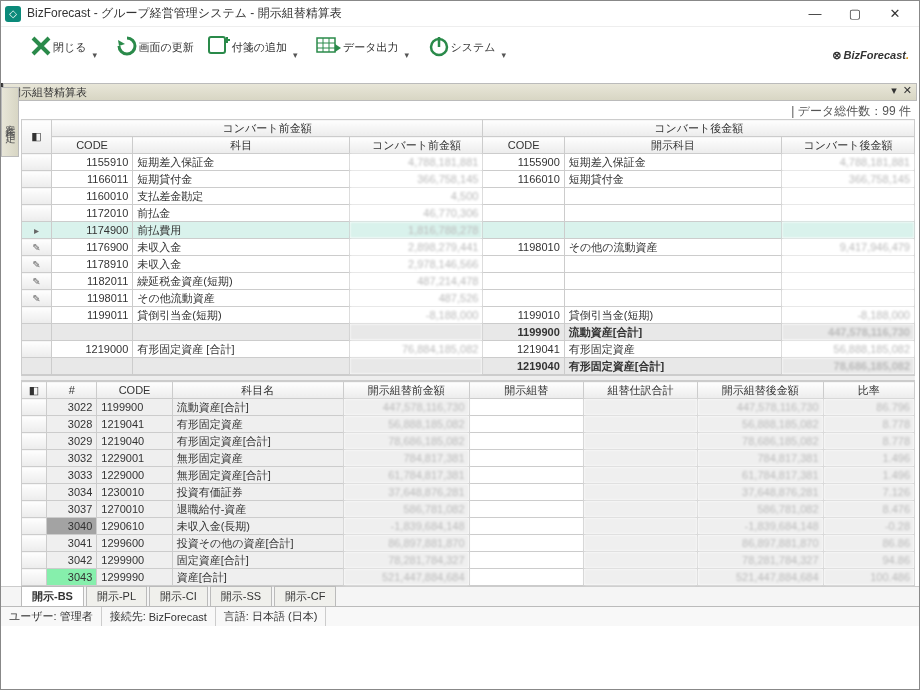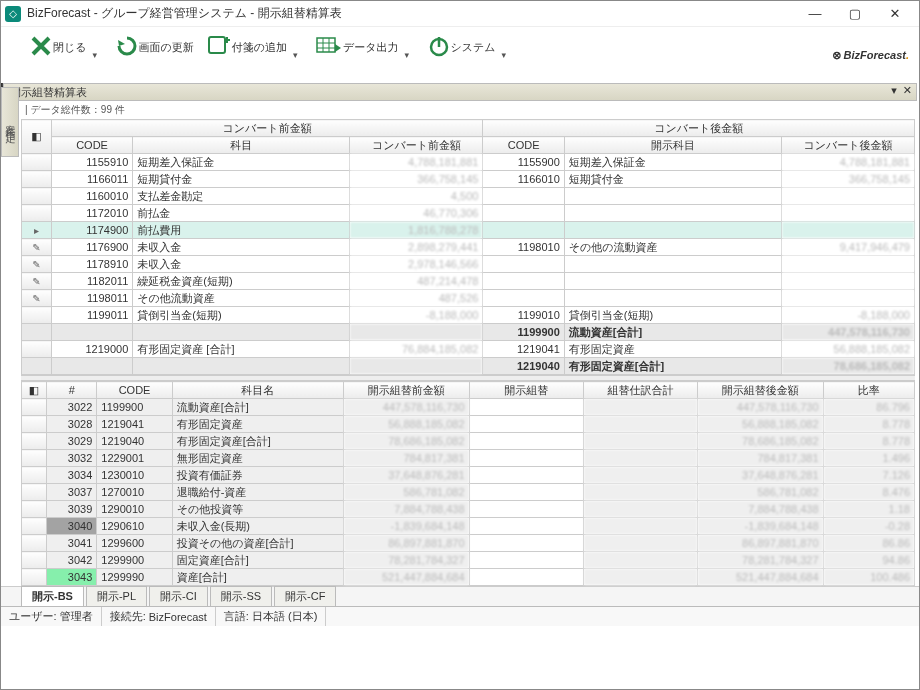--- a/index.html
+++ b/index.html
@@ -12,21 +12,21 @@
 .toolbar{height:56px;display:flex;align-items:flex-start;padding:4px 6px;background:#fff;position:relative}
 .toolbar .tbtn{display:flex;flex-direction:row;align-items:center;margin-right:4px;padding:2px 4px}
 .toolbar .tbtn .ticon{height:26px;display:flex;align-items:center;justify-content:center}
 .toolbar .tbtn .tlbl{font-size:11px;margin-top:2px}
 .toolbar .dd{width:10px;margin-left:-2px;margin-right:8px;align-self:center;font-size:9px;color:#555}
 .brand{position:absolute;right:10px;top:14px;font-size:20px;font-weight:bold;color:#0b8a7a;font-style:italic}
 .brand .bx{font-style:normal;margin-right:2px}
 .menucol{position:absolute;left:1px;top:27px;width:18px;height:60px;background:linear-gradient(#666,#444);color:#fff;writing-mode:vertical-rl;display:flex;align-items:center;justify-content:center;font-size:10px;letter-spacing:4px;border:1px solid #333}
 .subheader{height:18px;background:linear-gradient(#e8e6d8,#d8d6c4);display:flex;align-items:center;padding:0 6px;font-size:11px;border:1px solid #bbb;margin:0 2px;position:relative}
 .subheader .shr{position:absolute;right:4px;top:0;display:flex;gap:6px}
-.countbar{height:18px;padding:2px 24px;font-size:10px;color:#555}
+.countbar{height:18px;text-align:right;padding:2px 8px;font-size:12px;color:#555}
 .leftcol{position:absolute;left:1px;top:87px;width:18px;height:70px;background:linear-gradient(90deg,#e8e6d8,#d8d6c4);border:1px solid #bbb;writing-mode:vertical-rl;display:flex;align-items:center;justify-content:center;font-size:10px;letter-spacing:3px;color:#555}
 .gridwrap{margin-left:20px;margin-right:4px}
 .grid{width:100%;border-collapse:collapse;table-layout:fixed}
 .grid th,.grid td{border:1px solid #ccc;height:17px;padding:0 4px;overflow:hidden;white-space:nowrap;text-overflow:ellipsis}
 .grid th{background:linear-gradient(#fefefe,#ececec);font-weight:normal;text-align:center}
 .grid td{background:#fff}
 .grid td.num{text-align:right;color:#bbb;filter:blur(1.2px)}
 .grid tr.total td{background:#e8e8e8;font-weight:bold}
 .grid tr.hl td{background:#d9f2ec}
 .grid td.rh{background:linear-gradient(#fefefe,#ececec);text-align:center}
@@ -333,50 +333,50 @@
           <td style="background:#efefef">1229001</td>
           <td style="background:#efefef">無形固定資産</td>
           <td class="num" style="background:#efefef">784,817,381</td>
           <td style="background:#fff"></td>
           <td class="num" style="background:#efefef"></td>
           <td class="num" style="background:#efefef">784,817,381</td>
           <td class="num" style="background:#efefef">1.496</td>
         </tr>
         <tr>
           <td class="rh"></td>
+          <td style="text-align:right;background:#efefef">3033</td>
+          <td style="background:#efefef">1229000</td>
+          <td style="background:#efefef">無形固定資産[合計]</td>
+          <td class="num" style="background:#efefef">61,784,817,381</td>
+          <td style="background:#fff"></td>
+          <td class="num" style="background:#efefef"></td>
+          <td class="num" style="background:#efefef">61,784,817,381</td>
+          <td class="num" style="background:#efefef">1.496</td>
+        </tr>
+        <tr>
+          <td class="rh"></td>
           <td style="text-align:right;background:#efefef">3034</td>
           <td style="background:#efefef">1230010</td>
           <td style="background:#efefef">投資有価証券</td>
           <td class="num" style="background:#efefef">37,648,876,281</td>
           <td style="background:#fff"></td>
           <td class="num" style="background:#efefef"></td>
           <td class="num" style="background:#efefef">37,648,876,281</td>
           <td class="num" style="background:#efefef">7.126</td>
         </tr>
         <tr>
           <td class="rh"></td>
           <td style="text-align:right;background:#efefef">3037</td>
           <td style="background:#efefef">1270010</td>
           <td style="background:#efefef">退職給付-資産</td>
           <td class="num" style="background:#efefef">586,781,082</td>
           <td style="background:#fff"></td>
           <td class="num" style="background:#efefef"></td>
           <td class="num" style="background:#efefef">586,781,082</td>
           <td class="num" style="background:#efefef">8.476</td>
-        </tr>
-        <tr>
-          <td class="rh"></td>
-          <td style="text-align:right;background:#efefef">3039</td>
-          <td style="background:#efefef">1290010</td>
-          <td style="background:#efefef">その他投資等</td>
-          <td class="num" style="background:#efefef">7,884,788,438</td>
-          <td style="background:#fff"></td>
-          <td class="num" style="background:#efefef"></td>
-          <td class="num" style="background:#efefef">7,884,788,438</td>
-          <td class="num" style="background:#efefef">1.18</td>
         </tr>
         <tr>
           <td class="rh"></td>
           <td style="text-align:right;background:#a3a3a3">3040</td>
           <td style="background:#efefef">1290610</td>
           <td style="background:#efefef">未収入金(長期)</td>
           <td class="num" style="background:#efefef">-1,839,684,148</td>
           <td style="background:#fff"></td>
           <td class="num" style="background:#efefef"></td>
           <td class="num" style="background:#efefef">-1,839,684,148</td>

